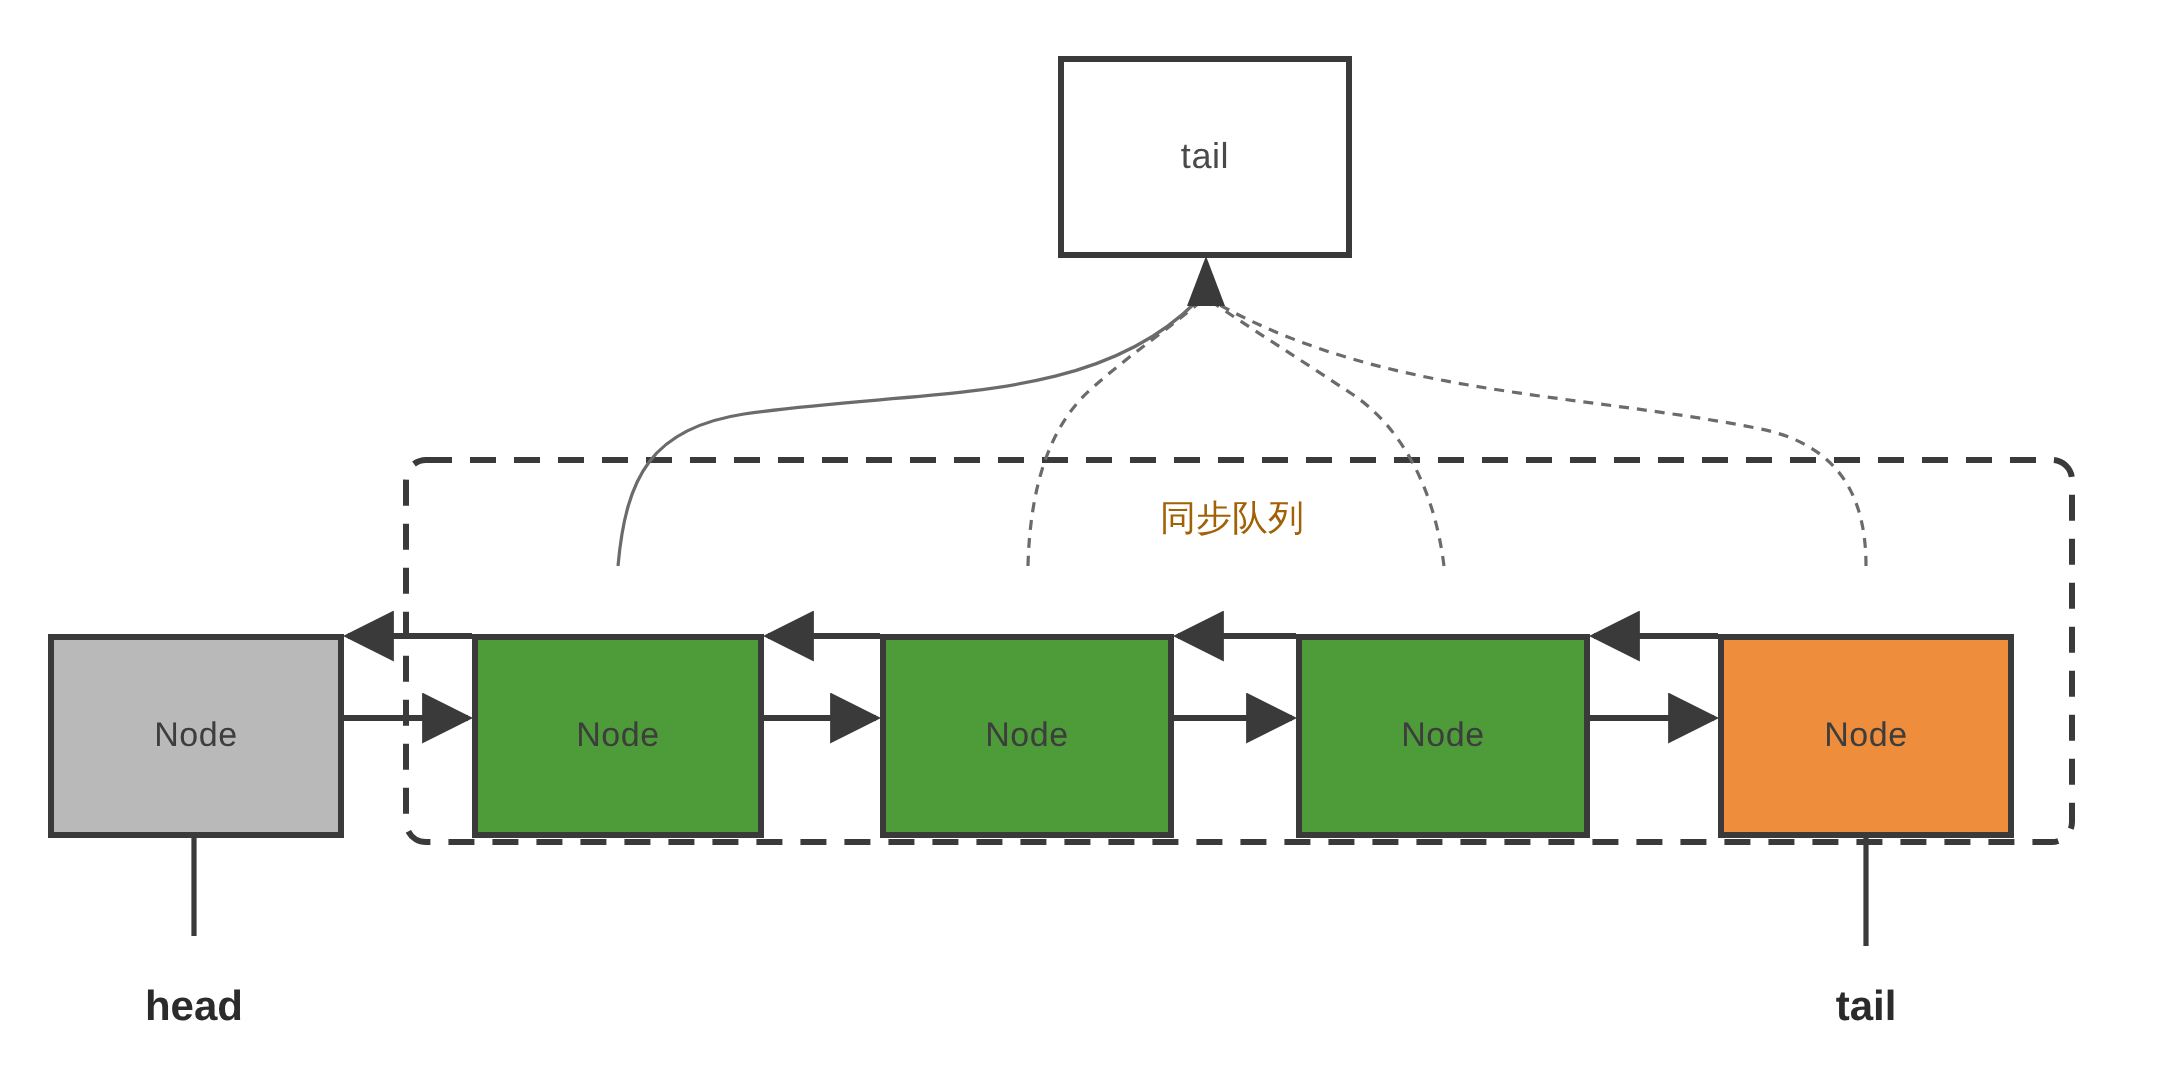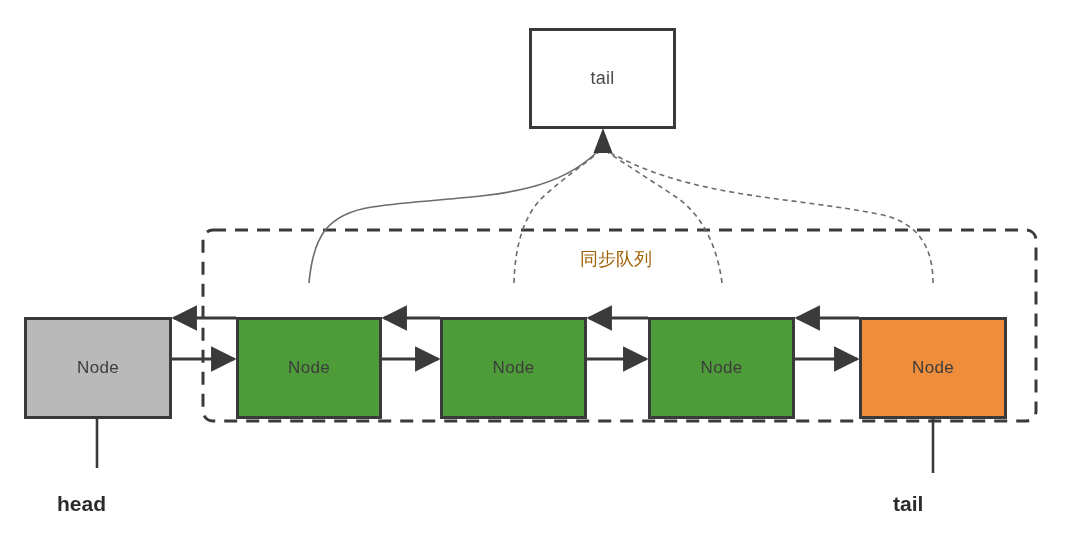--- a/index.html
+++ b/index.html
@@ -59,21 +59,21 @@
     width: 136px;
     text-align: center;
     font-size: 18px;
     color: #a16207;
   }
   .pointer-label {
     position: absolute;
     font-size: 21px;
     font-weight: bold;
     color: #2b2b2b;
-    text-align: left;
+    text-align: center;
     width: 80px;
   }
   .head-label { left: 57px;  top: 492px; }
   .tail-label { left: 893px; top: 492px; }
 
   .stroke-dark   { stroke: #3a3a3a; fill: none; }
   .stroke-curve  { stroke: #6b6b6b; fill: none; }
 </style>
 </head>
 <body>

